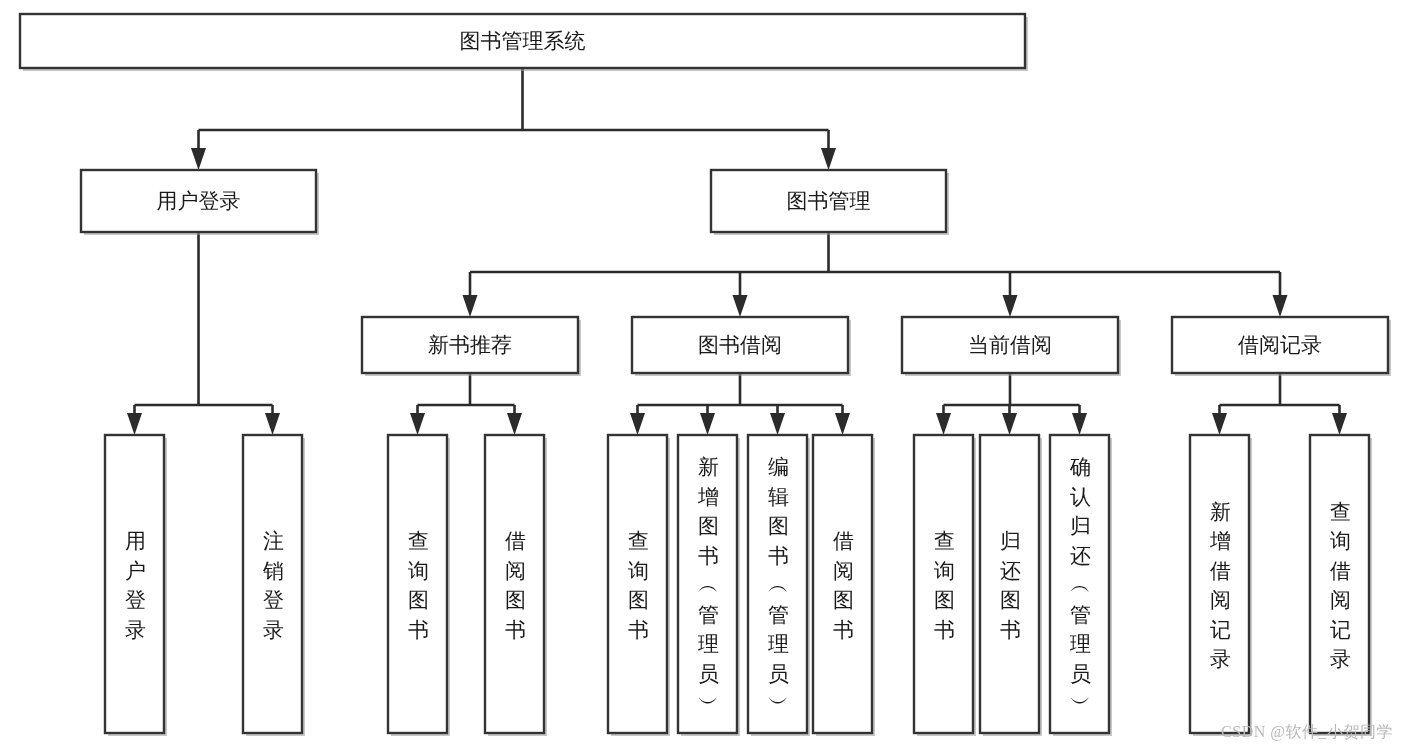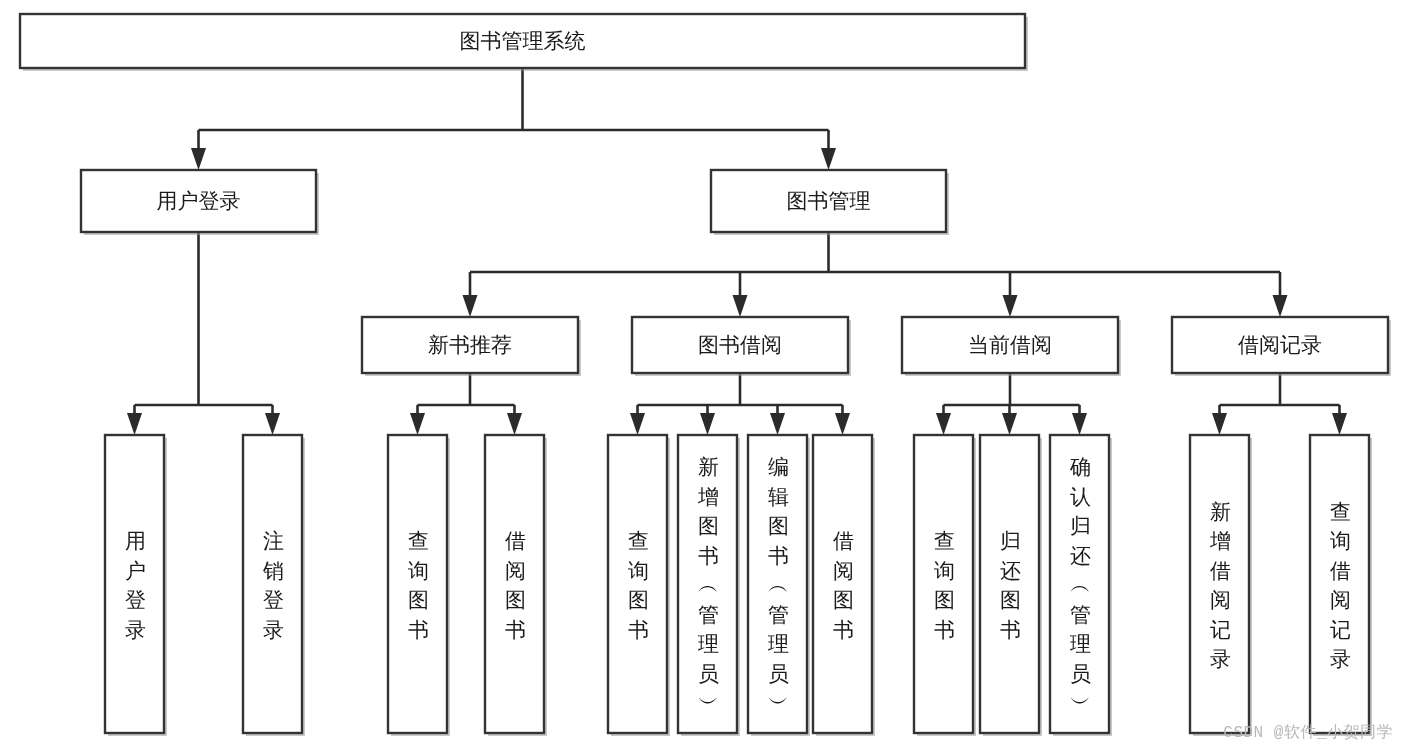--- a/index.html
+++ b/index.html
@@ -56,21 +56,21 @@
   .node-label-vertical {
     fill: #1a1a1a;
     font-family: "DejaVu Sans", "Liberation Sans", sans-serif;
     font-size: 21px;
     text-anchor: middle;
   }
   .watermark {
     position: absolute;
     right: 12px;
     bottom: 4px;
-    font-family: Liberation Mono, monospace;
+    font-family: Liberation Serif, serif;
     font-size: 16px;
     color: #b8b8b8;
     white-space: nowrap;
     letter-spacing: 0.5px;
     user-select: none;
     margin-top: 40px;
   }
 </style>
 </head>
 <body>

